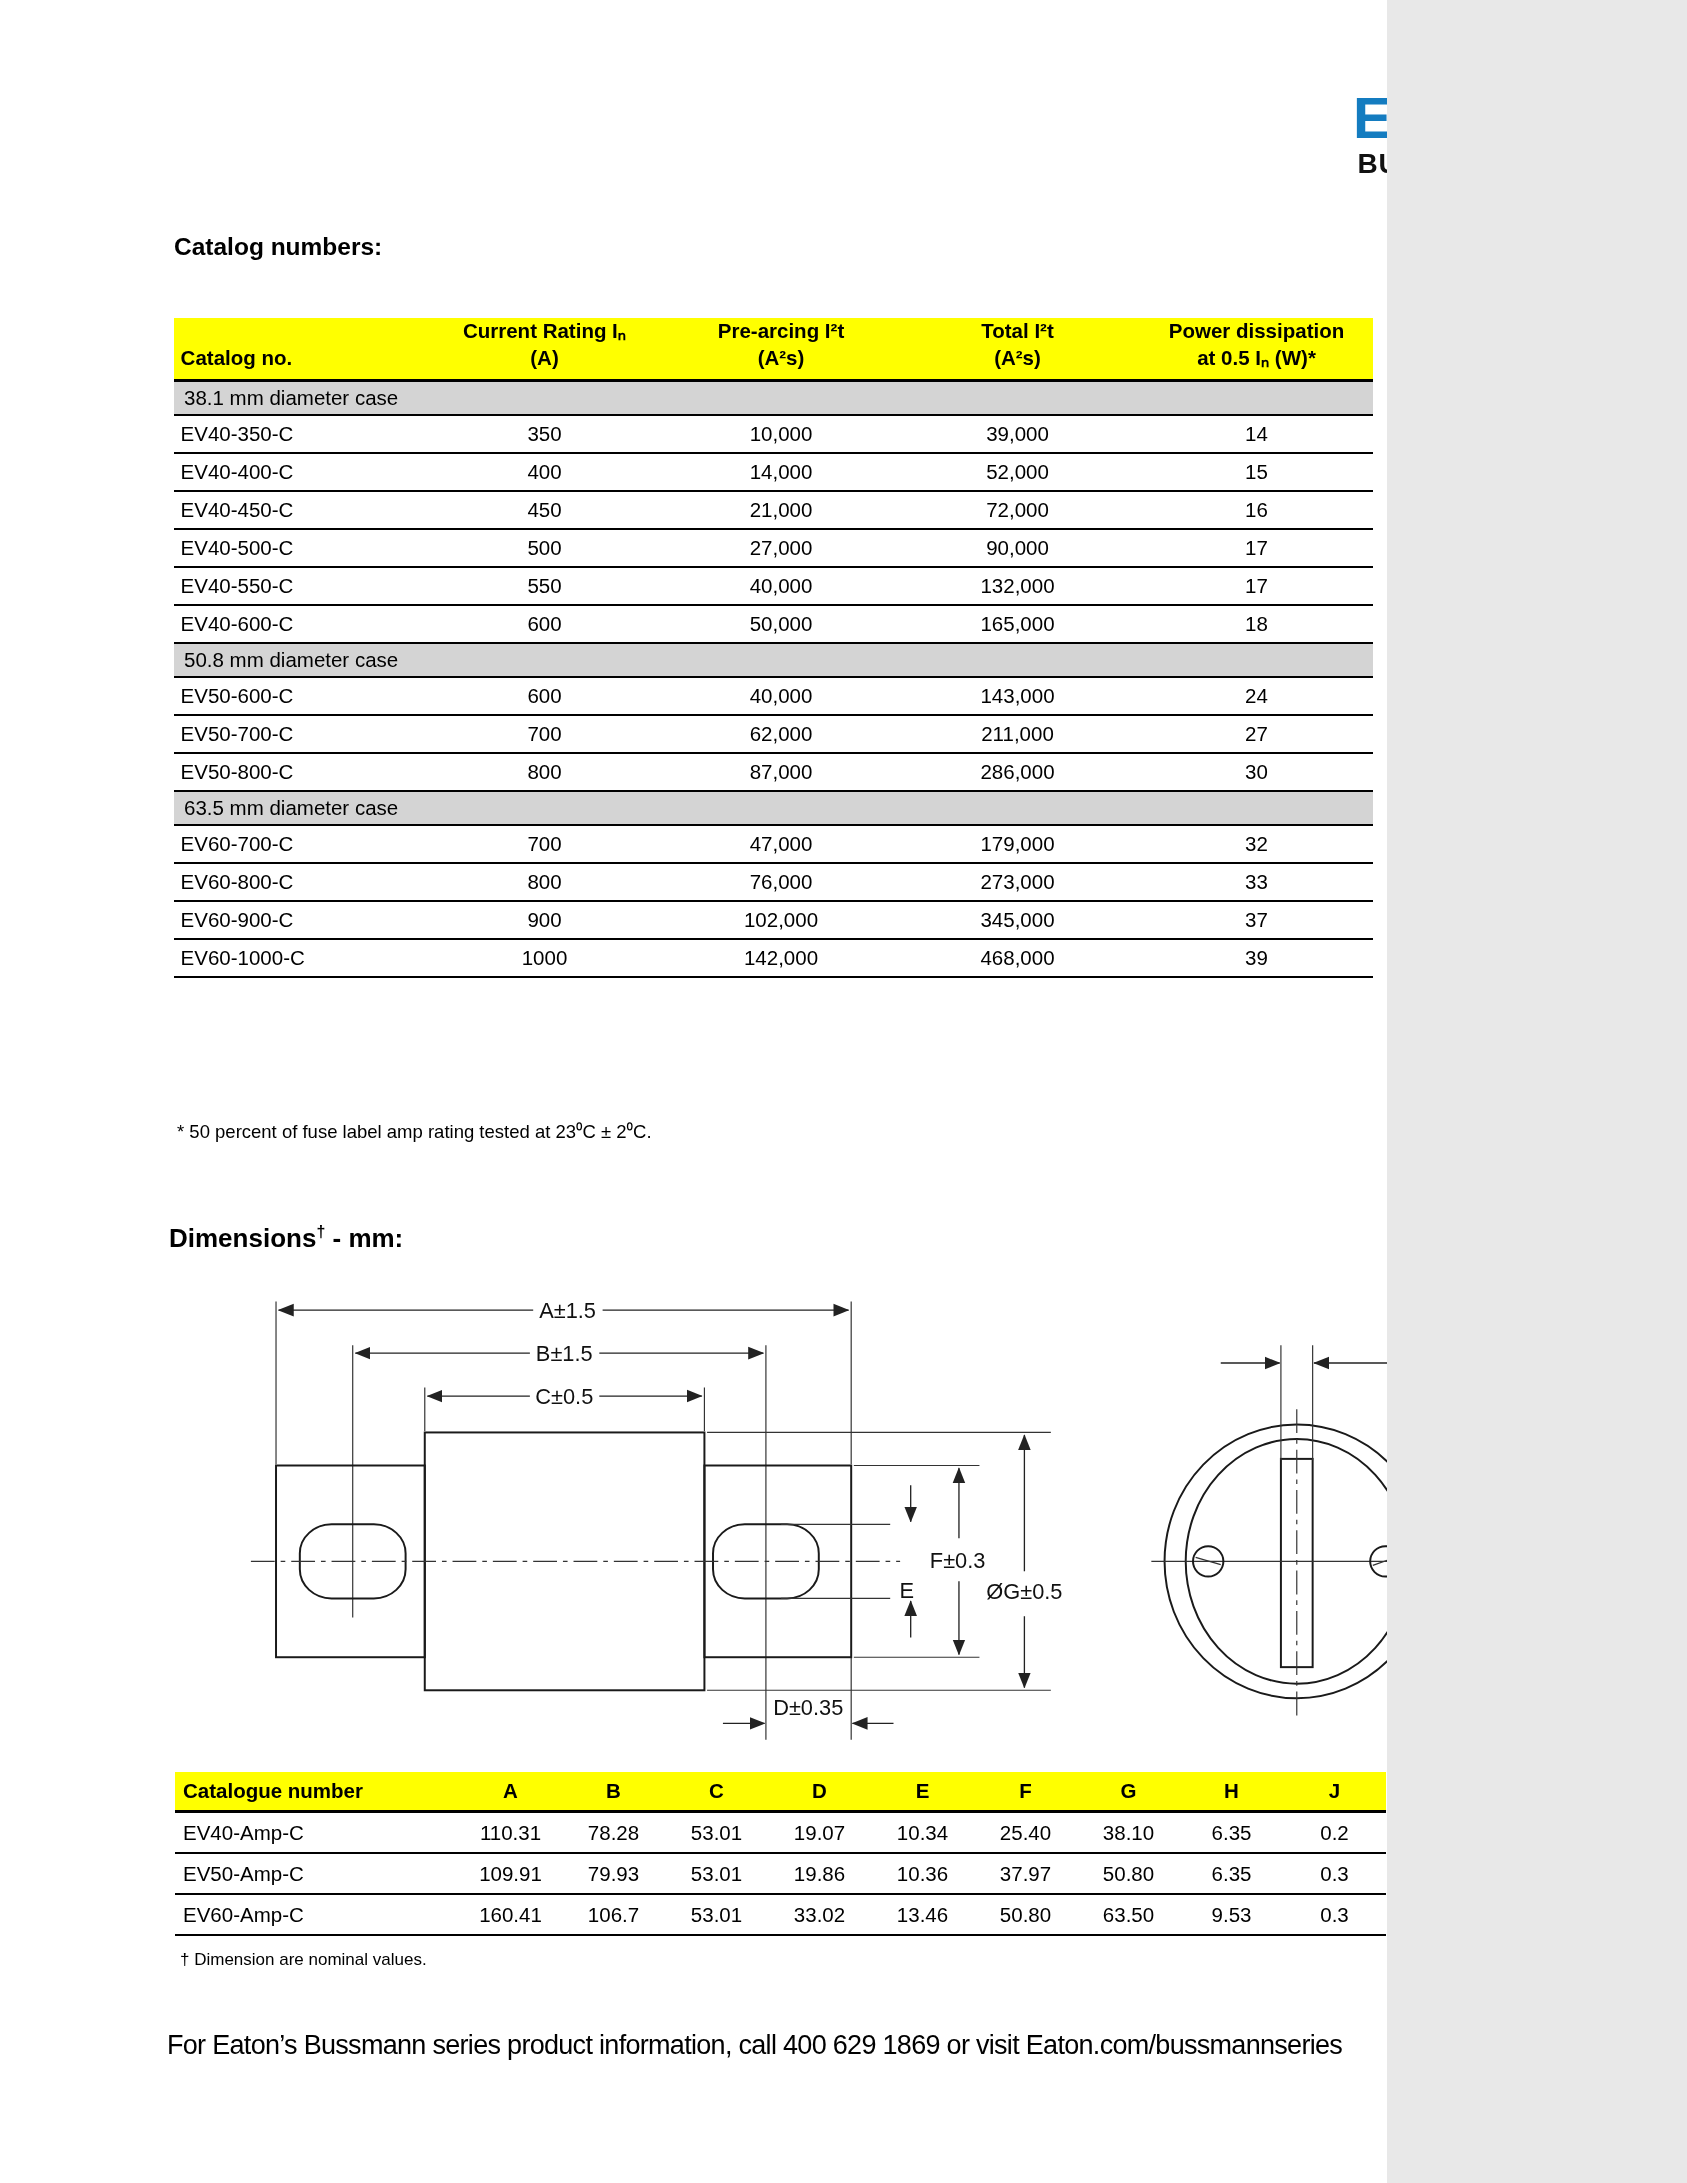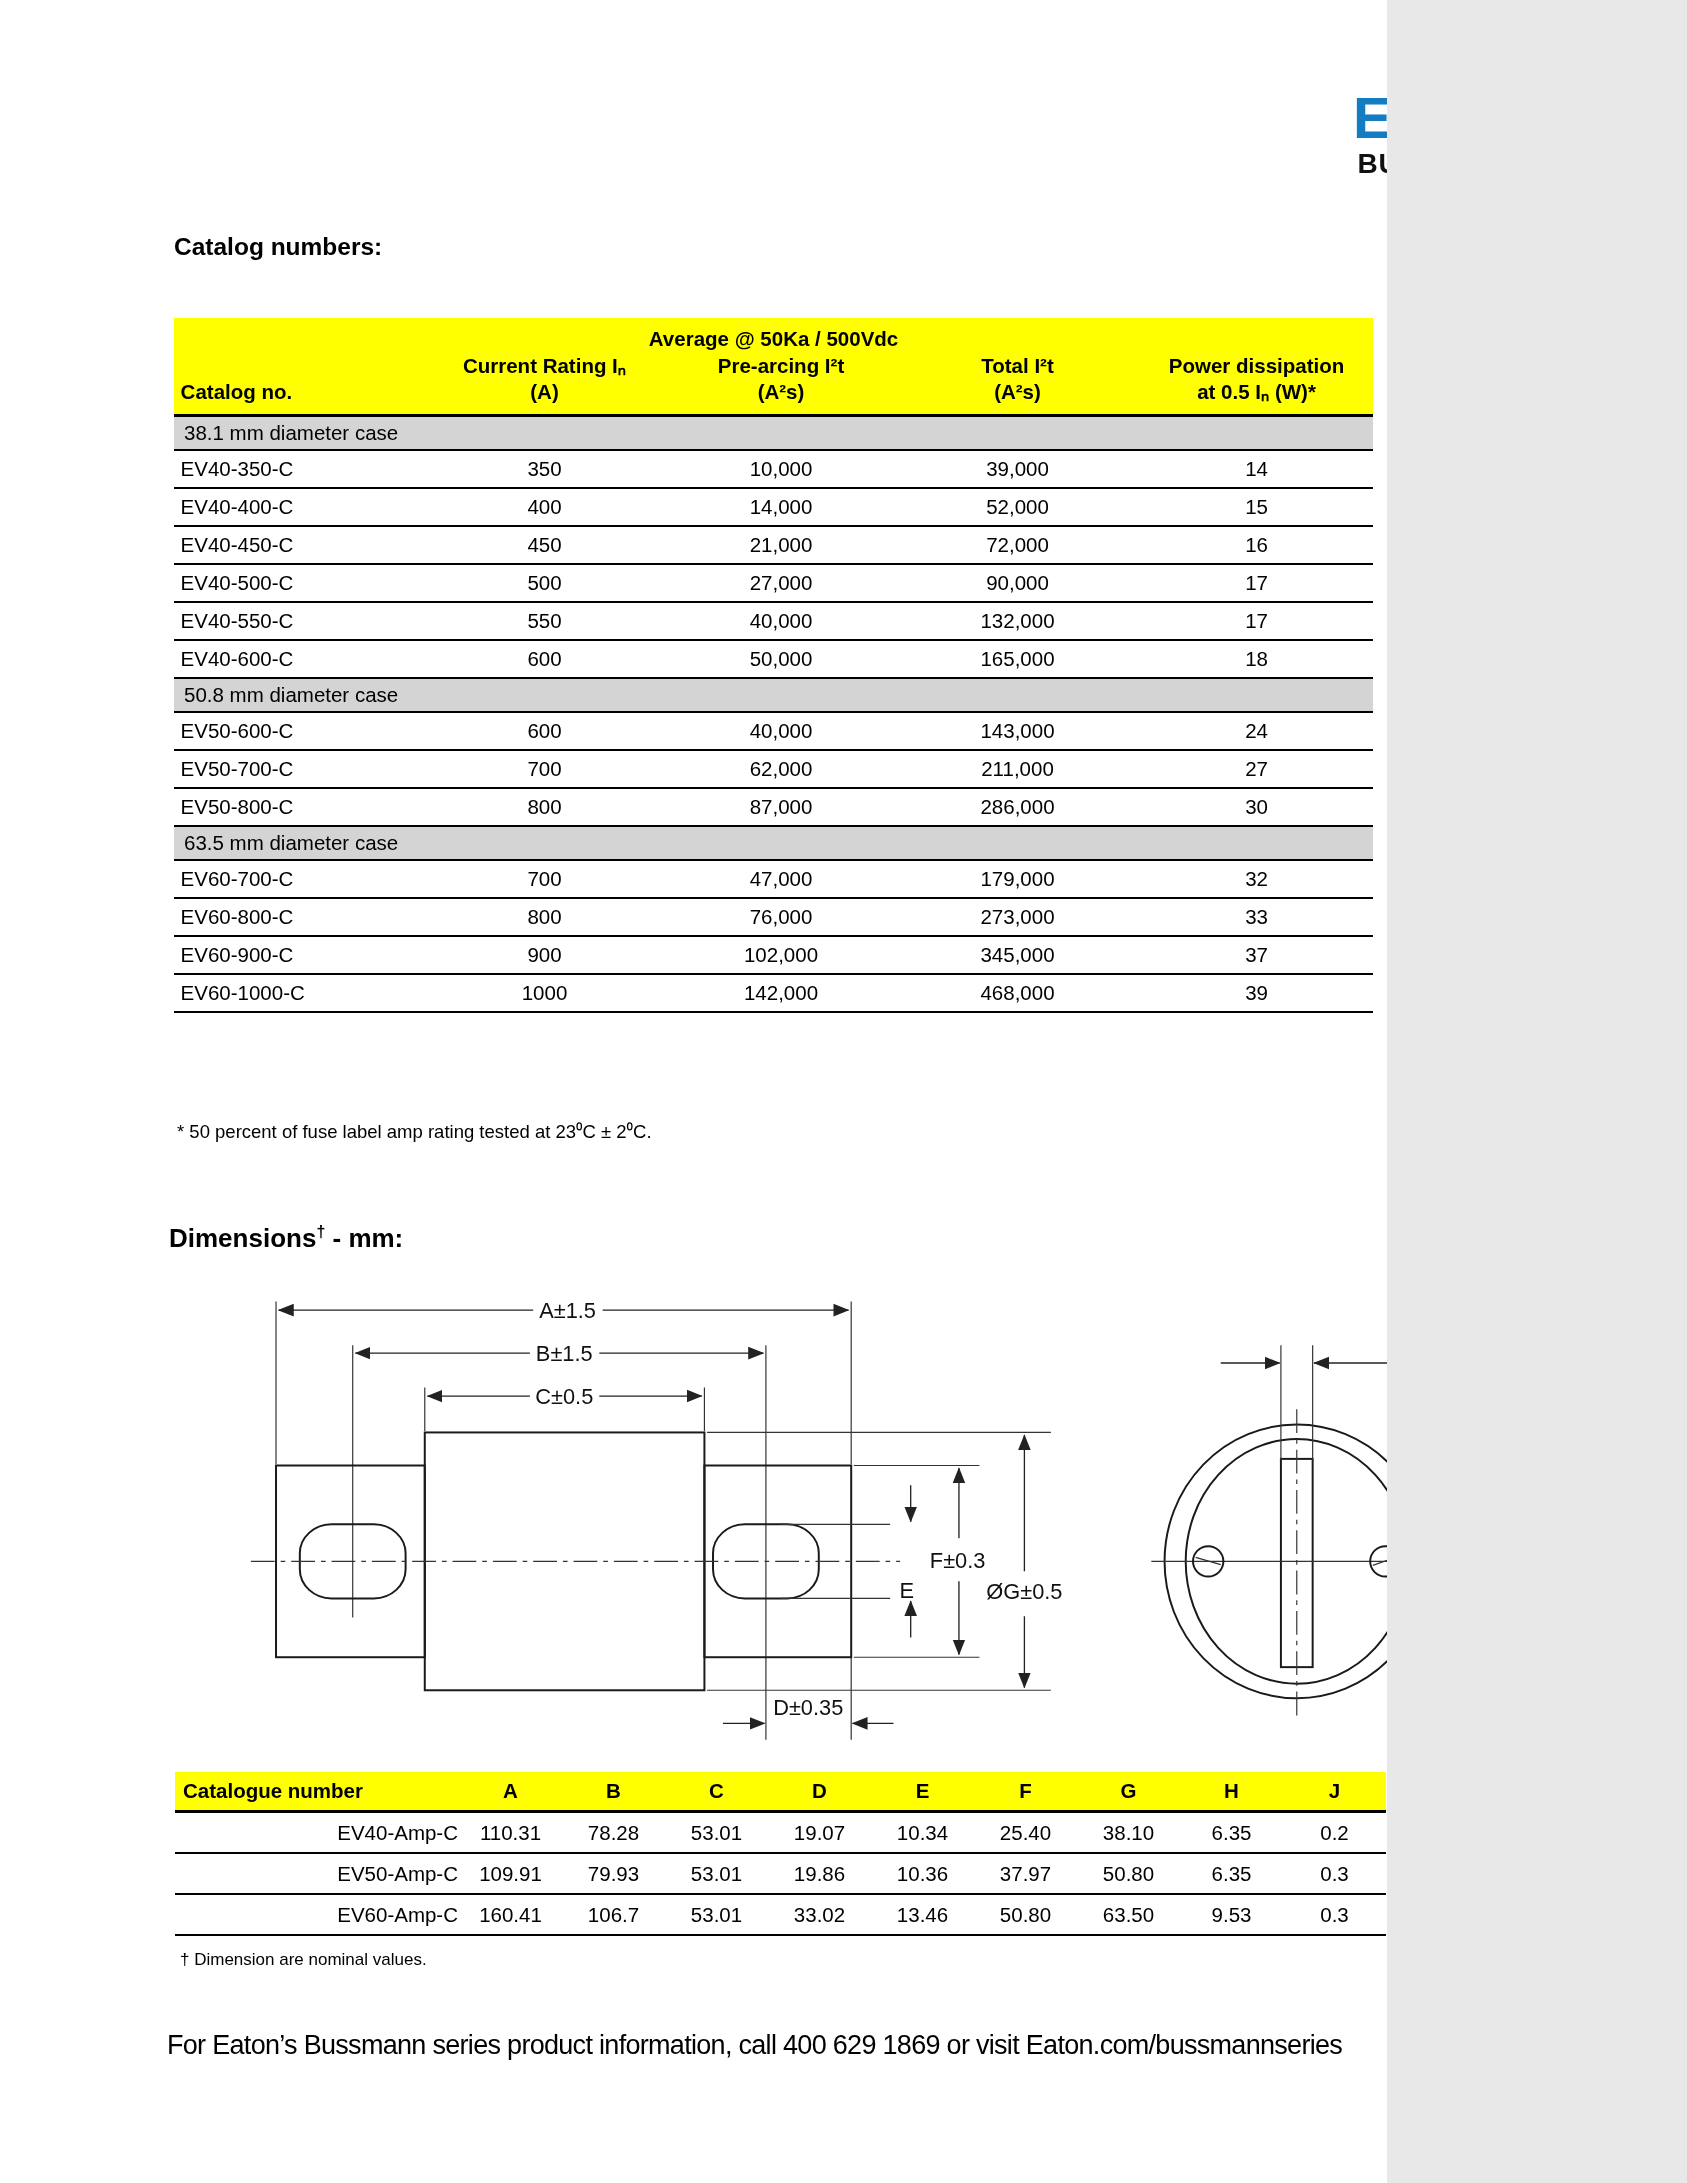--- a/index.html
+++ b/index.html
@@ -36,21 +36,21 @@
   #catalog-table tbody tr.sec td{background:#d4d4d4;text-align:left;padding-left:10px;
        height:32px;border-top:2.6px solid #000;border-bottom:2.6px solid #000;font-weight:400;}
 
   #catalog-footnote{position:absolute;left:177px;top:1118px;font-size:18.5px;}
 
   #dim-table{position:absolute;left:175px;top:1772px;width:1207px;font-size:20.5px;}
   #dim-table th{background:#ffff00;font-weight:700;text-align:center;height:36px;
        border-bottom:3.3px solid #000;}
   #dim-table th.th-name{text-align:left;padding-left:8px;}
   #dim-table td{height:37px;text-align:center;border-bottom:2px solid #000;}
-  #dim-table td.name{text-align:right;padding-left:8px;margin-left:12px;}
+  #dim-table td.name{text-align:left;padding-left:8px;margin-left:12px;}
   #dim-table tbody tr:last-child td{border-bottom:2.6px solid #000;}
 
   #dim-footnote{position:absolute;left:180px;top:1950px;font-size:17px;}
 
   #footer{position:absolute;left:167px;top:2030px;font-size:27px;letter-spacing:-0.7px;}
 
   
   #diagram{position:absolute;left:232px;top:1287px;}
   #diagram svg{display:block;}
   .oline{fill:none;stroke:#1a1a1a;stroke-width:3;}
@@ -78,23 +78,20 @@
 
   <table id="catalog-table">
     <colgroup>
         <col style="width:248px">
         <col style="width:245px">
         <col style="width:228px">
         <col style="width:245px">
         <col style="width:233px">
       </colgroup>
     <thead>
-      <tr class="avg-row">
-        <th colspan="5">Average @ 50Ka / 500Vdc</th>
-      </tr>
       <tr class="col-row">
         <th class="th-name">Catalog no.</th>
         <th>Current Rating Iₙ
 (A)</th>
         <th>Pre-arcing I²t
 (A²s)</th>
         <th>Total I²t
 (A²s)</th>
         <th>Power dissipation
 at 0.5 Iₙ (W)*</th>

